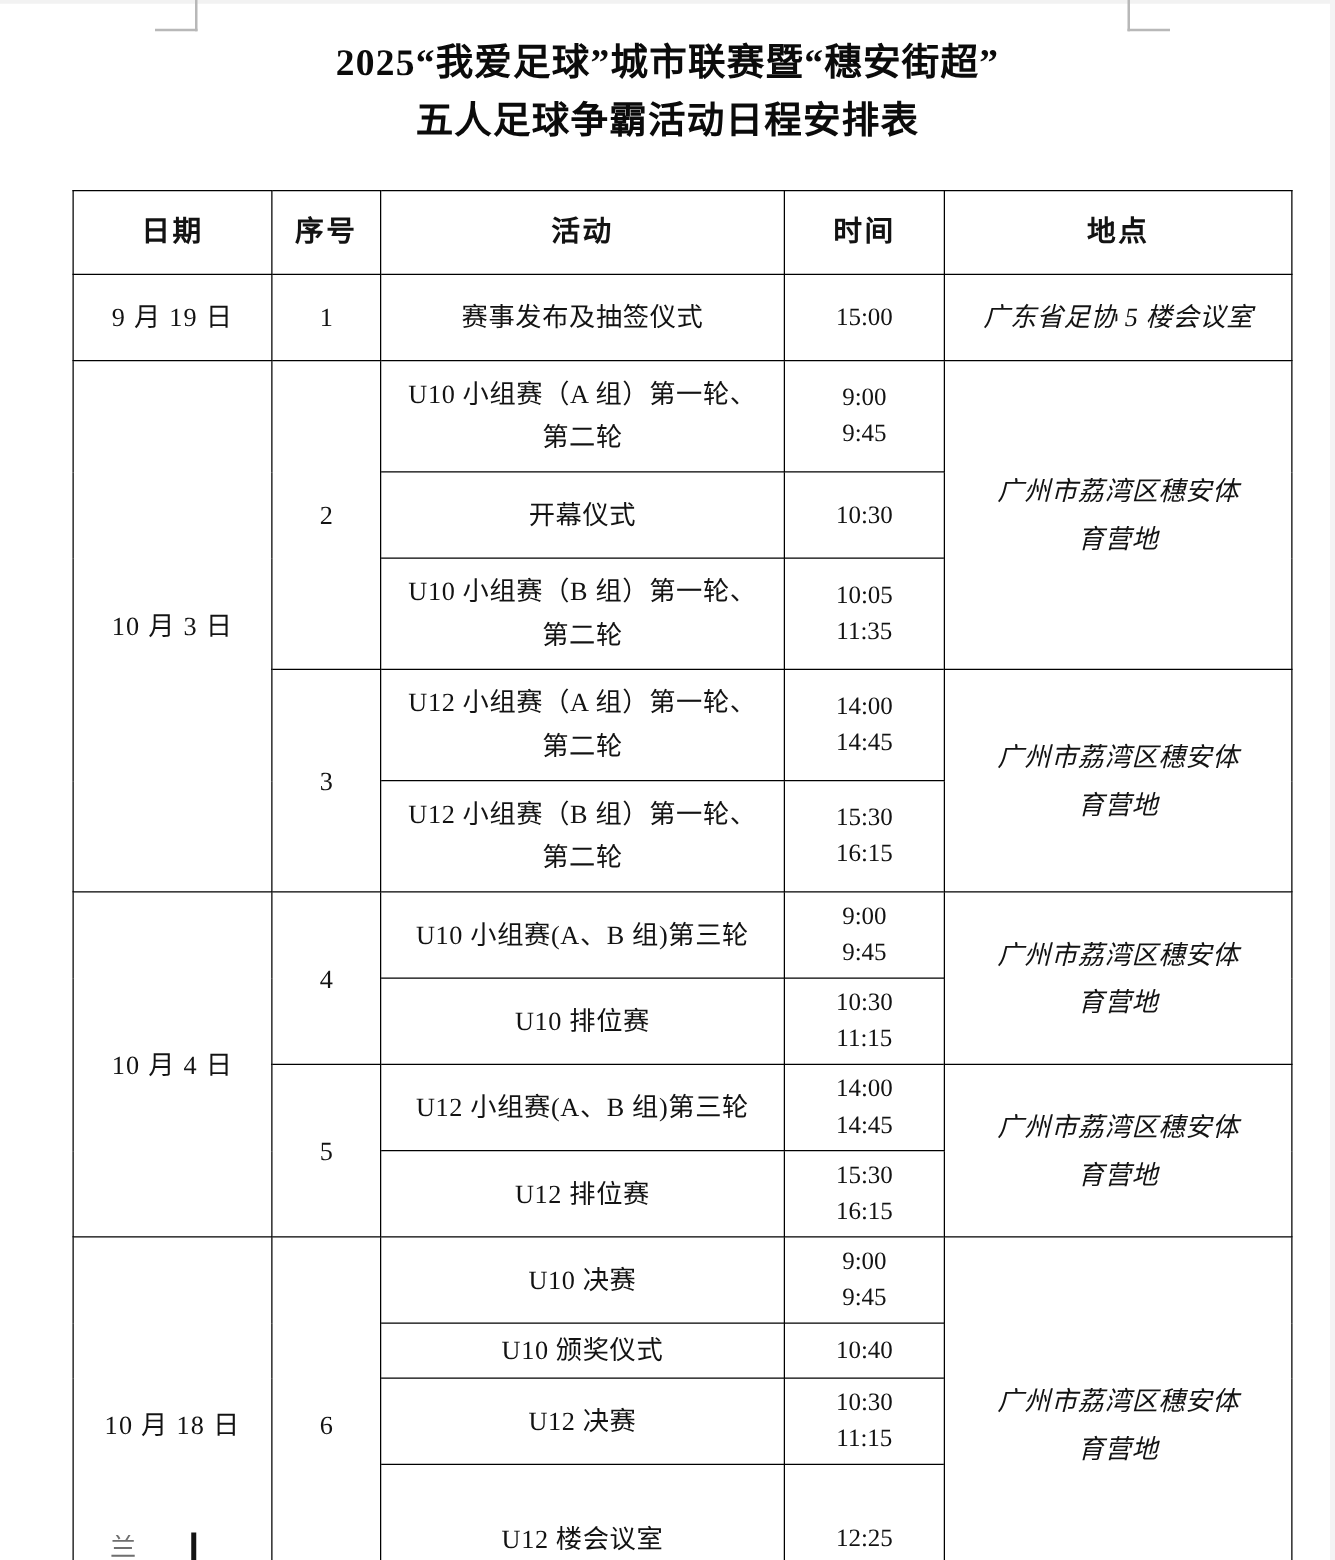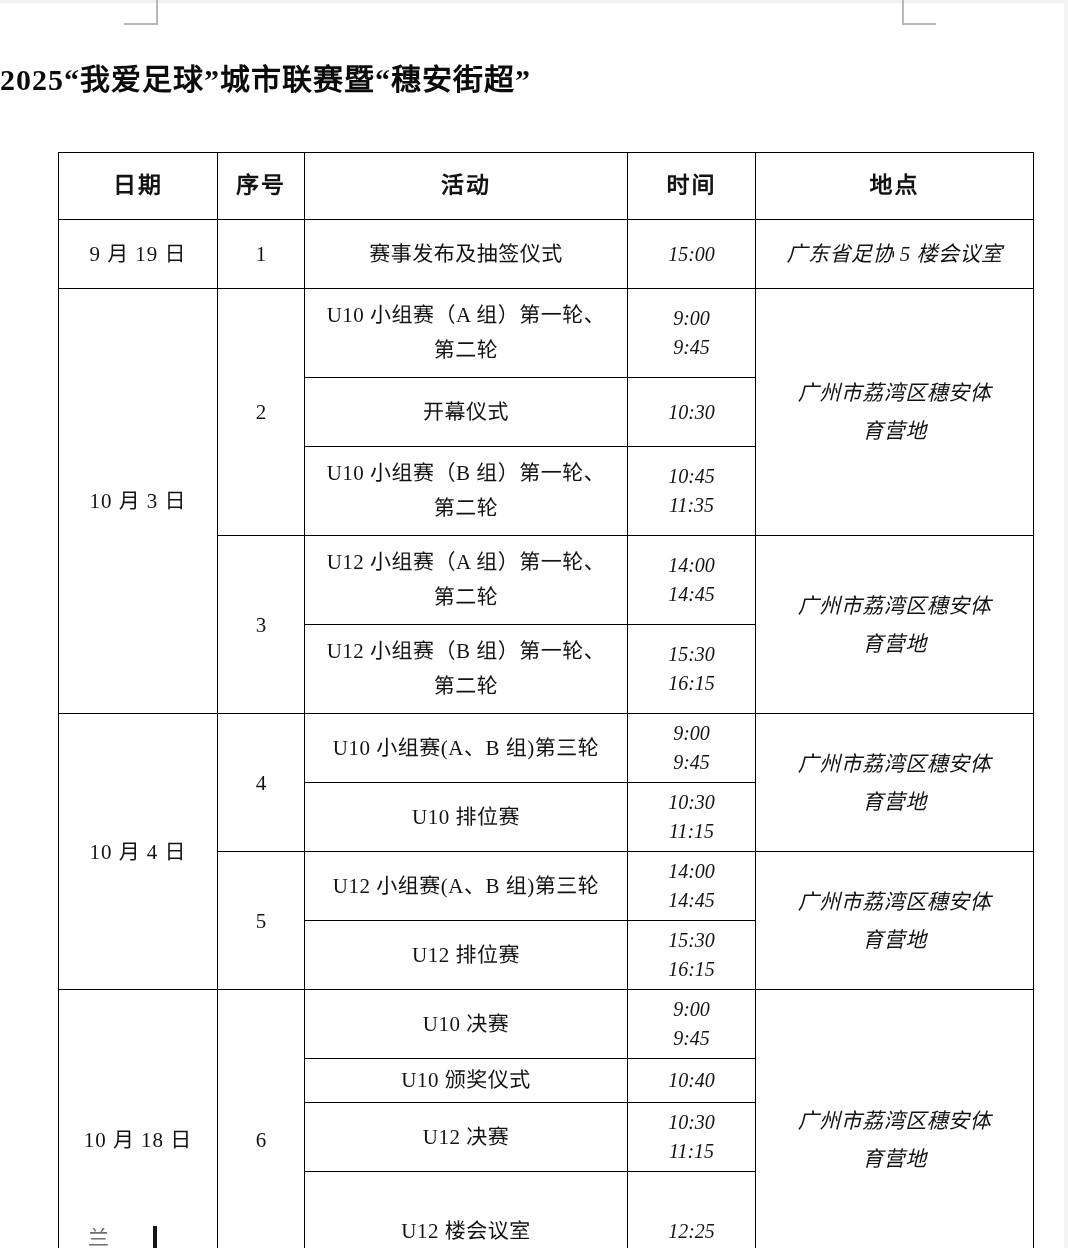--- a/index.html
+++ b/index.html
@@ -62,28 +62,27 @@
   .corner-mark.tl .h { left: 0; }
   .corner-mark.tr .v { left: 0; top: 0; }
   .corner-mark.tr .h { left: 0; }
 
   
   .doc-title {
     position: absolute;
     left: 0;
     top: 28px;
     width: 1068px;
-    text-align: left;
+    text-align: center;
     font-size: 30px;
     font-weight: 700;
     letter-spacing: 1px;
     line-height: 46px;
     color: #0b0b0b;
     font-family: "Liberation Serif", "DejaVu Serif", serif;
-    margin-top: 29px;
   }
   .doc-title .line { display: block; white-space: pre; }
 
   
   .schedule-wrap {
     position: absolute;
     left: 58px;
     top: 152px;
     width: 950px;
   }
@@ -114,21 +113,21 @@
   td.c-act     { width: 318px; font-size: 21px; letter-spacing: 0.5px; }
   td.c-time    { width: 123px; font-size: 20px; }
   td.c-place   { width: 273px; font-size: 21px; letter-spacing: 0.5px; }
 
   th.h-date  { width: 154px; }
   th.h-seq   { width: 82px; }
   th.h-act   { width: 318px; }
   th.h-time  { width: 123px; }
   th.h-place { width: 273px; }
 
-  td.c-time .tline { display: block; line-height: 29px; font-style: italic; }
+  td.c-time .tline { display: block; line-height: 29px; }
   td.c-act .aline  { display: block; line-height: 35px; }
   td.c-place .pline{ display: block; line-height: 38px; font-style: italic; }
 
   tr.r-tall td { height: 80px; }
   tr.r-mid td  { height: 60px; text-align: center; }
   tr.r-xtall td{ height: 110px; }
 
   
   .stray-glyph {
     position: absolute;
@@ -163,20 +162,21 @@
     <div class="v"></div>
     <div class="h"></div>
   </div>
   <div class="corner-mark tr">
     <div class="v"></div>
     <div class="h"></div>
   </div>
 
   <div class="doc-title">
     <span class="line">2025“我爱足球”城市联赛暨“穗安街超”</span>
+    <span class="line">五人足球争霸活动日程安排表</span>
   </div>
 
   <div class="schedule-wrap">
     <table class="schedule">
       <thead>
         <tr>
           <th class="h-date">日期</th>
           <th class="h-seq">序号</th>
           <th class="h-act">活动</th>
           <th class="h-time">时间</th>
@@ -222,21 +222,21 @@
           <td class="c-time">
             <span class="tline">10:30</span>
           </td>
         </tr>
         <tr class="r-tall">
           <td class="c-act">
             <span class="aline">U10 小组赛（B 组）第一轮、</span>
             <span class="aline">第二轮</span>
           </td>
           <td class="c-time">
-            <span class="tline">10:45</span>
+            <span class="tline">10:05</span>
             <span class="tline">11:35</span>
           </td>
         </tr>
 
         <tr class="r-tall">
           <td class="c-seq" rowspan="2">3</td>
           <td class="c-act">
             <span class="aline">U12 小组赛（A 组）第一轮、</span>
             <span class="aline">第二轮</span>
           </td>

